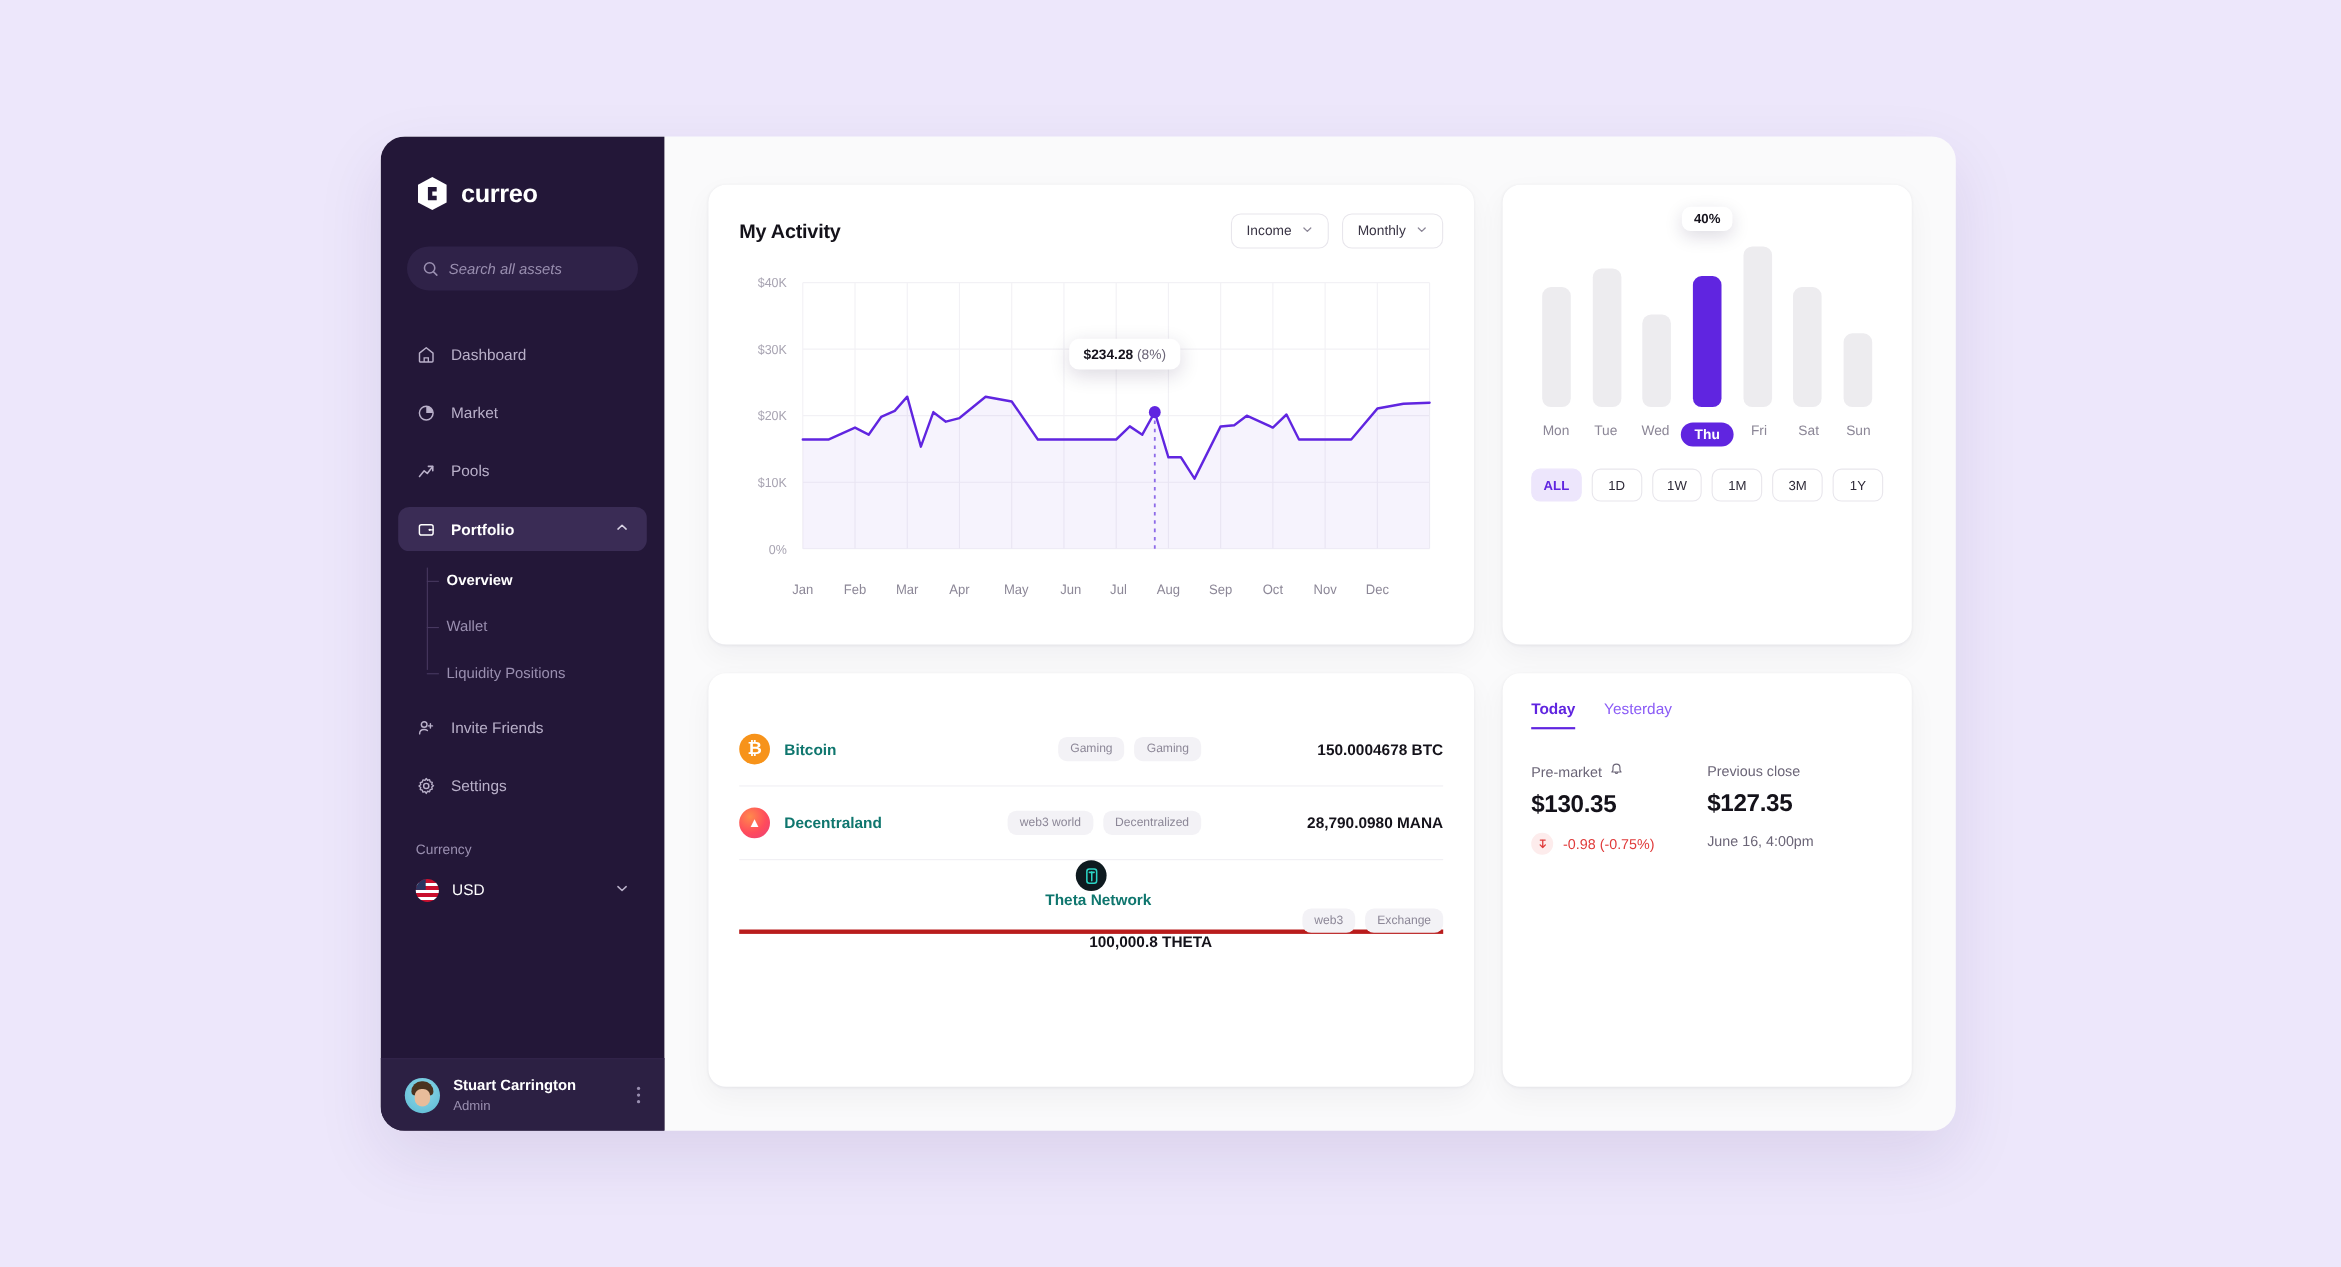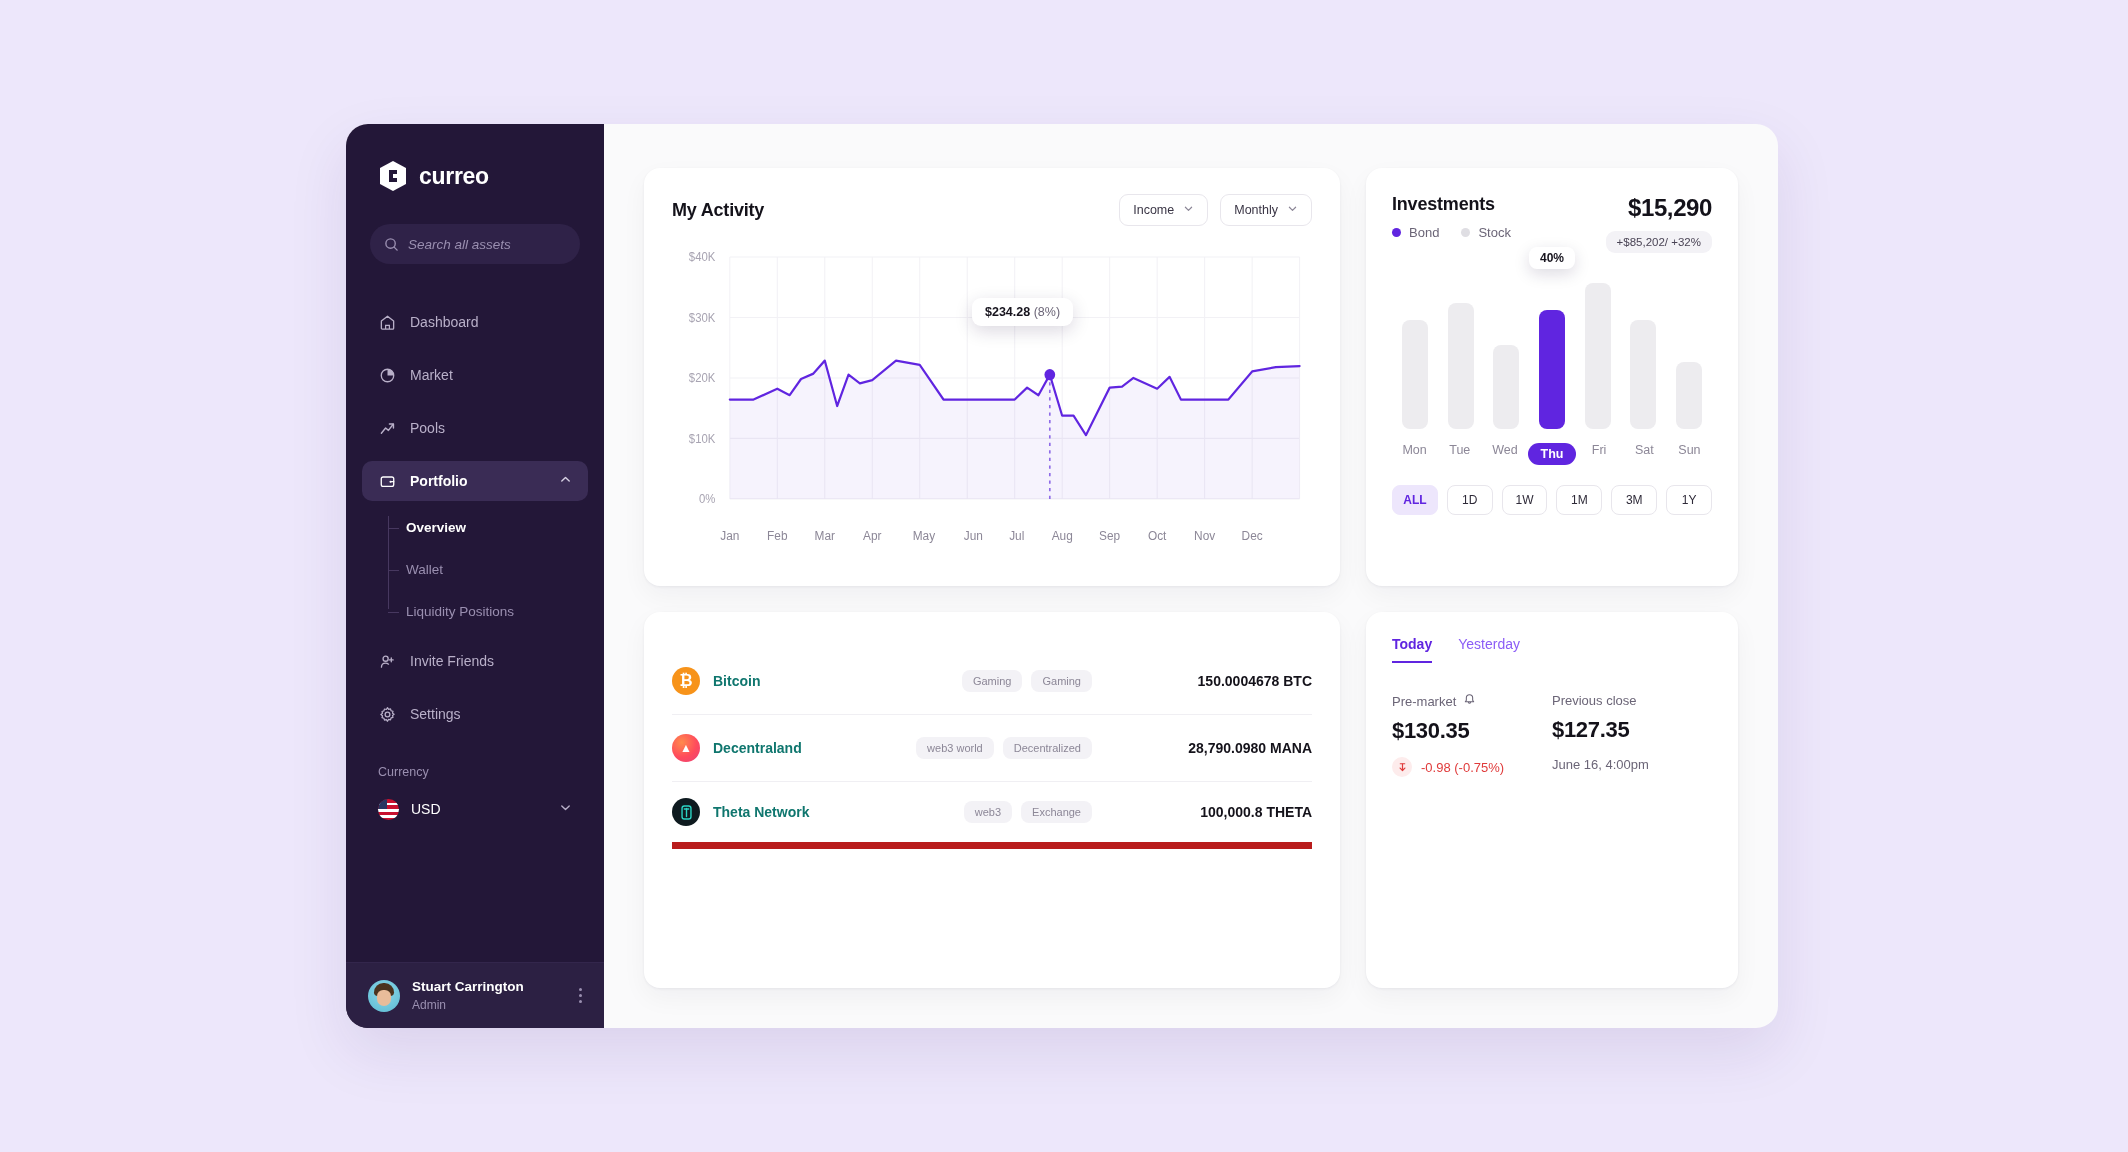--- a/index.html
+++ b/index.html
@@ -135,21 +135,21 @@
   .pill-btn {
     height: 32px; padding: 0 13px; border: 1px solid #E8E6EC; border-radius: 9px;
     background: #fff; display: flex; align-items: center; gap: 9px;
     font-size: 12.5px; color: #3A3545; cursor: pointer;
   }
   .head-actions { margin-left: auto; display: flex; gap: 12px; }
 
   .chart-wrap { position: relative; flex:1; margin-top: 18px; }
   .chart-svg { width: 100%; height: 100%; display: block; }
   .tooltip {
-    position: absolute; left: 300px; top: 54px;
+    position: absolute; left: 300px; top: 64px;
     background: #fff; border-radius: 9px; padding: 7px 13px;
     box-shadow: 0 5px 18px rgba(30,15,60,.16);
     font-size: 12.5px; color: #6B6577; white-space: nowrap;
   }
   .tooltip b { color: #16131D; font-weight: 700; }
 
   
   #investments-card { grid-column: 2; grid-row: 1; padding: 26px 26px 18px 26px; display:flex; flex-direction:column;}
   .inv-top { display: flex; align-items: flex-start; }
   .inv-amount { font-size: 24px; font-weight: 700; color: #14121A; letter-spacing: -.4px; }
@@ -184,21 +184,21 @@
   .range-btn.active { background: #EDE6FC; border-color: #EDE6FC; color: #6025E0; font-weight: 700; }
 
   
   #portfolio-card { grid-column: 1; grid-row: 2; padding: 26px 28px 20px 28px; }
   .link-btn { font-size: 13px; color: #6025E0; cursor: pointer; }
   .rows { margin-top: 10px; }
   .prow {
     display: flex; align-items: center; height: 67px;
     border-bottom: 1px solid #F0EFF3;
   }
-  .prow:last-child { border-bottom: 7px solid #b91c1c; }
+  .prow:last-child { border-bottom: 4px solid #b91c1c; flex-direction: column; }
   .coin-ic { width: 28px; height: 28px; border-radius: 50%; flex: 0 0 28px; display:flex;align-items:center;justify-content:center;color:#fff;font-weight:700;font-size:16px;}
   .coin-name { font-size: 14px; font-weight: 700; color: #0f766e; margin-left: 13px; }
   .tags { margin-left: auto; display: flex; gap: 9px; }
   .tag { background: #F3F2F6; border-radius: 8px; padding: 5px 11px; font-size: 11px; color: #8C8797; }
   .amount { width: 220px; text-align: right; font-size: 14px; font-weight: 700; color: #14121A; }
 
   
   #market-card { grid-column: 2; grid-row: 2; padding: 24px 26px; }
   .tabs { display: flex; gap: 26px; border-bottom: none; }
   .tab { font-size: 14px; color: #8b5cf6; padding-bottom: 9px; cursor: pointer; }
@@ -425,39 +425,20 @@
         </svg>
 
         <div class="tooltip">
           <b>$234.28</b>
           <span>(8%)</span>
         </div>
       </div>
     </section>
 
     <section class="card" id="investments-card">
-      <div class="inv-top">
-        <div>
-          <div class="card-title">Investments</div>
-          <div class="legend">
-            <span class="li">
-              <span class="dot" style="background:#6025E0"></span>
-              <span>Bond</span>
-            </span>
-            <span class="li">
-              <span class="dot" style="background:#DFDEE3"></span>
-              <span>Stock</span>
-            </span>
-          </div>
-        </div>
-        <div style="margin-left:auto; display:flex; flex-direction:column; align-items:flex-end;">
-          <div class="inv-amount">$15,290</div>
-          <div class="inv-badge">+$85,202/ +32%</div>
-        </div>
-      </div>
 
       <div class="bars">
         <div class="bar-col">
             <div class="bar" style="height:72%"></div>
           </div>
         <div class="bar-col">
             <div class="bar" style="height:83%"></div>
           </div>
         <div class="bar-col">
             <div class="bar" style="height:55%"></div>

